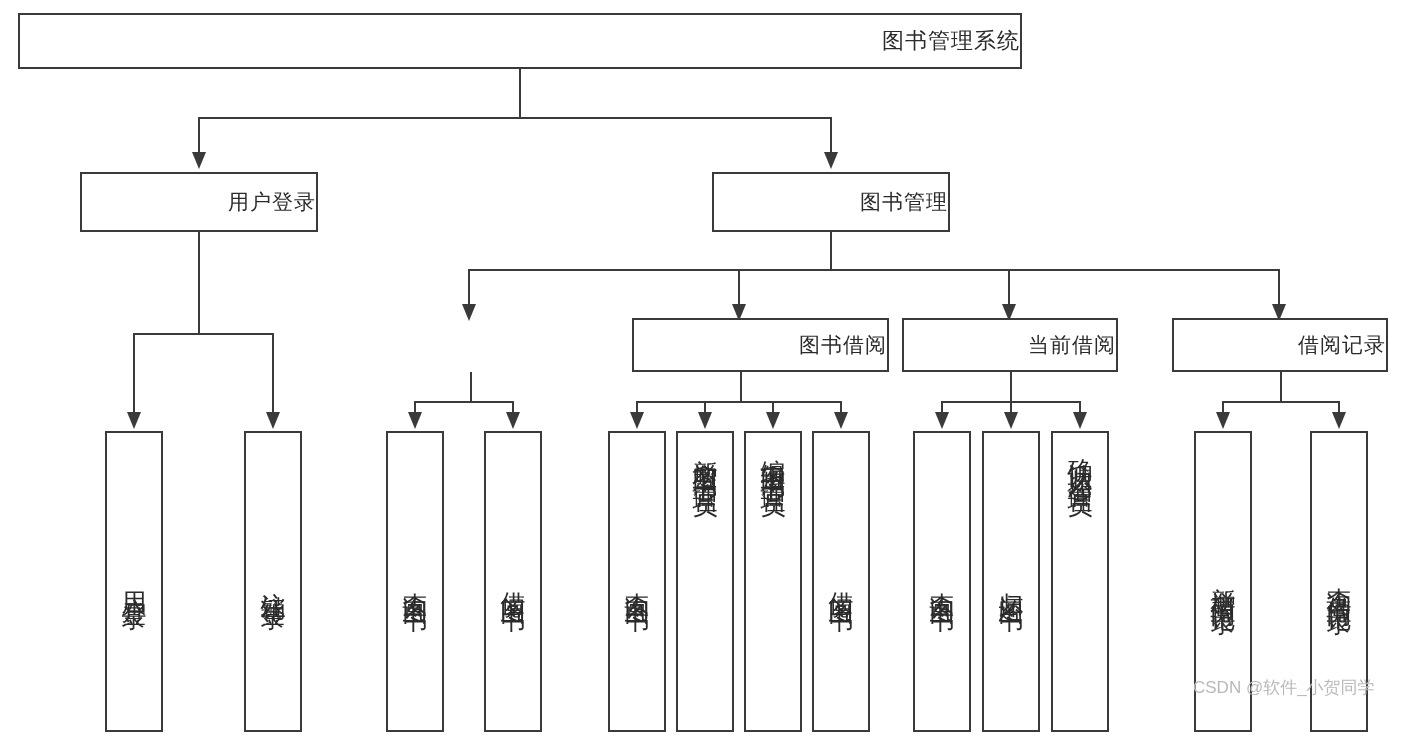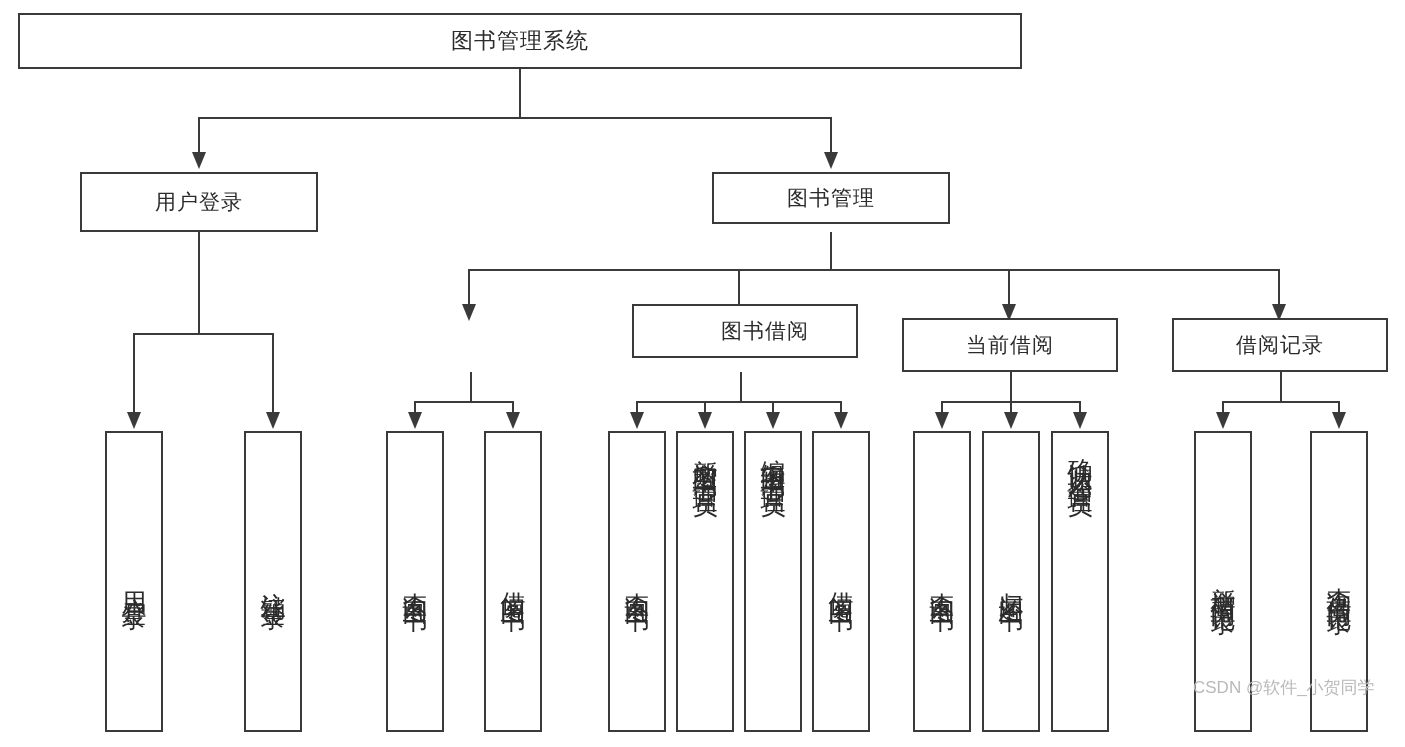--- a/index.html
+++ b/index.html
@@ -7,21 +7,21 @@
   #canvas{position:relative;width:1405px;height:747px;background:#ffffff;overflow:hidden;}
 
   
   .node{
     position:absolute;
     box-sizing:border-box;
     background:#ffffff;
     border:2px solid #3a3a3a;
     display:flex;
     align-items:center;
-    justify-content:center;
+    justify-content:flex-end;
     color:#2b2b2b;
   }
   .node .lbl{
     display:block;
     line-height:1.05;
     text-align:center;
     white-space:nowrap;
   }
 
   
@@ -79,21 +79,21 @@
 
   <div class="vline" style="left:198px;top:117px;height:38px;"></div>
   <div class="arrow" style="left:192px;top:152px;"></div>
   <div class="vline" style="left:830px;top:117px;height:38px;"></div>
   <div class="arrow" style="left:824px;top:152px;"></div>
 
   <div class="node h" style="left:80px;top:172px;width:238px;height:60px;">
     <span class="lbl">用户登录</span>
   </div>
 
-  <div class="node h" style="left:712px;top:172px;width:238px;height:52px;">
+  <div class="node h" style="left:712px;top:172px;width:238px;height:60px;">
     <span class="lbl">图书管理</span>
   </div>
 
   <div class="vline" style="left:198px;top:232px;height:101px;"></div>
   <div class="hline" style="left:133px;top:333px;width:140px;"></div>
   <div class="vline" style="left:133px;top:333px;height:82px;"></div>
   <div class="arrow" style="left:127px;top:412px;"></div>
   <div class="vline" style="left:272px;top:333px;height:82px;"></div>
   <div class="arrow" style="left:266px;top:412px;"></div>
 
@@ -102,21 +102,21 @@
 
   <div class="vline" style="left:468px;top:269px;height:38px;"></div>
   <div class="arrow" style="left:462px;top:304px;"></div>
   <div class="vline" style="left:738px;top:269px;height:38px;"></div>
   <div class="arrow" style="left:732px;top:304px;"></div>
   <div class="vline" style="left:1008px;top:269px;height:38px;"></div>
   <div class="arrow" style="left:1002px;top:304px;"></div>
   <div class="vline" style="left:1278px;top:269px;height:38px;"></div>
   <div class="arrow" style="left:1272px;top:304px;"></div>
 
-  <div class="node h" style="left:632px;top:304px;width:226px;height:54px;padding-left:40px;">
+  <div class="node h" style="left:632px;top:318px;width:257px;height:54px;padding-left:40px;">
     <span class="lbl">图书借阅</span>
   </div>
   <div class="node h" style="left:1172px;top:318px;width:216px;height:54px;">
     <span class="lbl">借阅记录</span>
   </div>
   <div class="node h" style="left:902px;top:318px;width:216px;height:54px;">
     <span class="lbl">当前借阅</span>
   </div>
 
   <div class="vline" style="left:470px;top:372px;height:29px;"></div>

